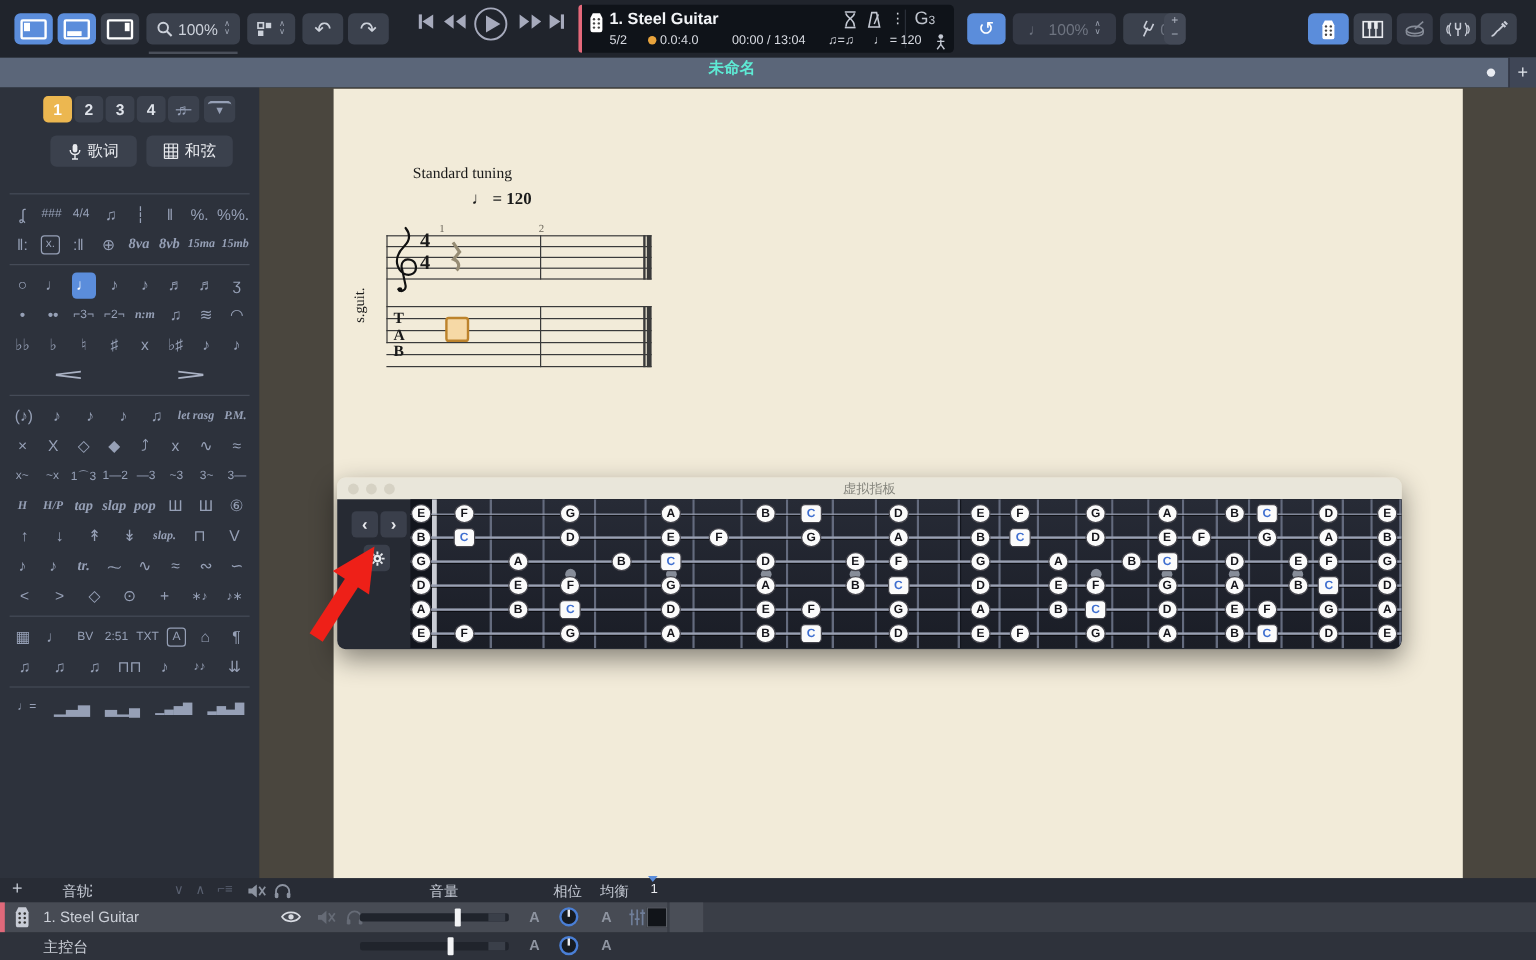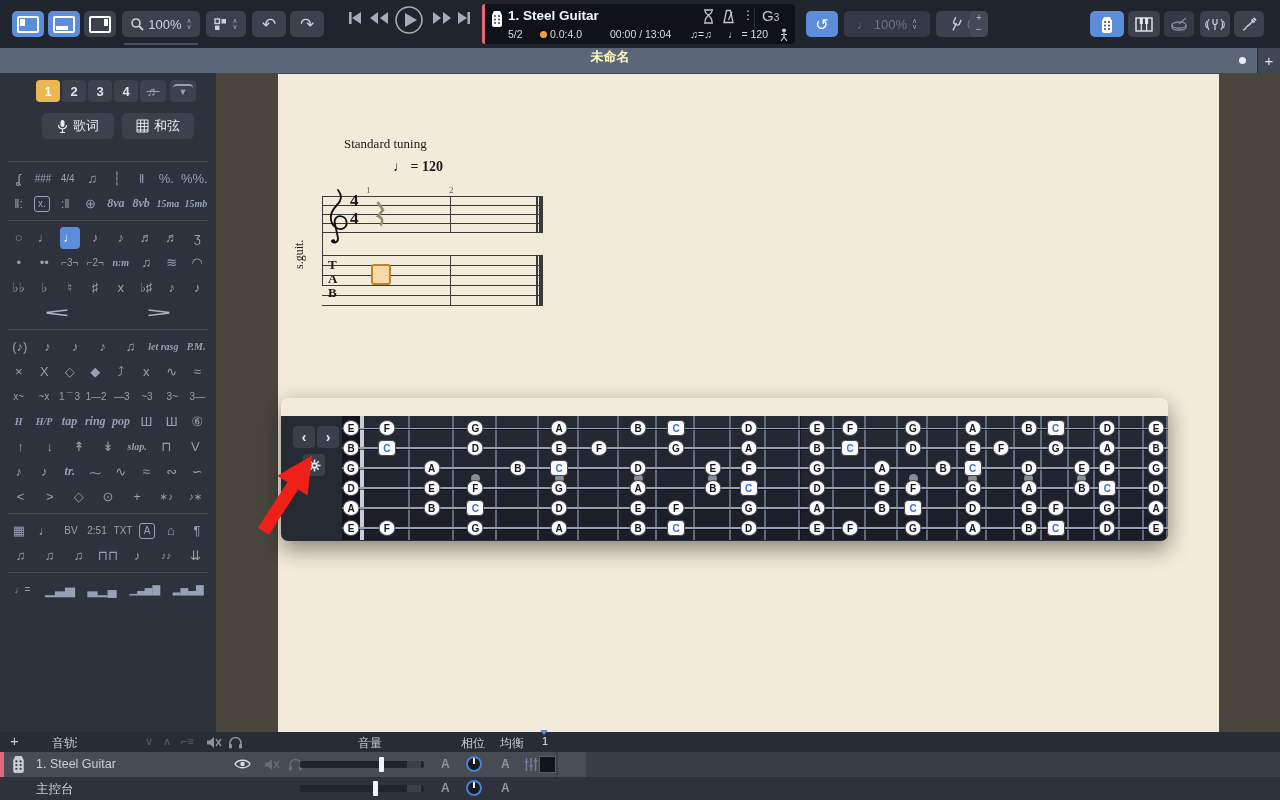--- a/index.html
+++ b/index.html
@@ -19,21 +19,21 @@
   .chev{display:flex;flex-direction:column;line-height:6px;font-size:7px;color:#9aa1af;margin-left:5px;}
   #infopanel{position:absolute;left:482px;top:4px;width:313px;height:40px;background:#0f1319;border-radius:4px;}
   #infopanel .stripe{position:absolute;left:0;top:0;width:3px;height:40px;background:#e5697b;border-radius:4px 0 0 4px;}
   .ip-title{position:absolute;left:26px;top:4px;font-size:13.5px;font-weight:bold;color:#f2f4f7;white-space:nowrap;}
   .ip-small{position:absolute;top:24px;font-size:10.5px;color:#d8dbe2;white-space:nowrap;}
   .orangedot{display:inline-block;width:7px;height:7px;border-radius:50%;background:#e8a33c;margin-right:3px;}
   .spin{display:flex;flex-direction:column;font-size:10px;line-height:12px;color:#aeb4c0;align-items:center;}
   
   #tabbar{position:absolute;left:0;top:48px;width:1280px;height:25px;background:#5b6679;border-bottom:1px solid #16191f;}
   #tabtitle{position:absolute;left:0;right:60px;top:0;height:18px;display:flex;align-items:center;justify-content:center;
-            color:#fef9c3;font-size:13px;font-weight:bold;}
+            color:#5eead4;font-size:13px;font-weight:bold;}
   #tabdot{position:absolute;right:34px;top:9px;width:7px;height:7px;border-radius:50%;background:#e9ecf2;}
   #tabplus{position:absolute;right:0;top:0;width:22px;height:25px;background:#3f4656;border-left:1px solid #2c313c;
            display:flex;align-items:center;justify-content:center;color:#dfe3ea;font-size:15px;}
   
   #sidebar{position:absolute;left:0;top:73px;width:216px;height:659px;background:#2d323c;}
   .vbtn{position:absolute;top:7px;width:24px;height:22px;border-radius:4px;background:#3b414d;color:#dfe3ea;
         font-size:13px;font-weight:bold;display:flex;align-items:center;justify-content:center;}
   .vbtn.v1{background:#ecb750;color:#fff;}
   .bigbtn{position:absolute;top:40px;height:26px;border-radius:5px;background:#3b414d;color:#eceef2;font-size:13px;
         display:flex;align-items:center;justify-content:center;gap:5px;}
@@ -418,21 +418,21 @@
           <div class="pcell sm">1—2</div>
           <div class="pcell sm">—3</div>
           <div class="pcell sm">~3</div>
           <div class="pcell sm">3~</div>
           <div class="pcell sm">3—</div>
         </div>
         <div class="prow">
           <div class="pcell it sm">H</div>
           <div class="pcell it sm">H/P</div>
           <div class="pcell it">tap</div>
-          <div class="pcell it">ring</div>
+          <div class="pcell it">slap</div>
           <div class="pcell it">pop</div>
           <div class="pcell">Ш</div>
           <div class="pcell">Ш</div>
           <div class="pcell">⑥</div>
         </div>
         <div class="prow">
           <div class="pcell">↑</div>
           <div class="pcell">↓</div>
           <div class="pcell">↟</div>
           <div class="pcell">↡</div>
@@ -527,20 +527,26 @@
           <div class="serif abs" style="left: 50px; top: 183px; font-size: 13px; font-weight: bold;">T</div>
           <div class="serif abs" style="left: 50px; top: 197px; font-size: 13px; font-weight: bold;">A</div>
           <div class="serif abs" style="left: 50px; top: 211px; font-size: 13px; font-weight: bold;">B</div>
           <div class="serif abs" style="left:14px;top:195px;font-size:12px;transform:rotate(-90deg);transform-origin:left top">s.guit.</div>
           <div id="cursorbox" style="left:93px;top:190px"></div>
         </div>
     </div>
   </div>
 
   <div id="fretwin">
+    <div id="fw-title">
+      <span class="tl" style="left:9px"></span>
+      <span class="tl" style="left:24px"></span>
+      <span class="tl" style="left:39px"></span>
+      <span>虚拟指板</span>
+    </div>
     <div id="fw-body">
       <div class="fwbtn" style="left:12px;top:10px">‹</div>
       <div class="fwbtn" style="left:36px;top:10px">›</div>
       <div class="fwbtn" style="left:22px;top:38px">
           <span>
             <svg width="13" height="13" viewBox="0 0 13 13">
               <g stroke="#e8eaee" stroke-width="1.6">
                 <line x1="6.5" y1="0.5" x2="6.5" y2="3"></line>
                 <line x1="6.5" y1="10" x2="6.5" y2="12.5"></line>
                 <line x1="0.5" y1="6.5" x2="3" y2="6.5"></line>

